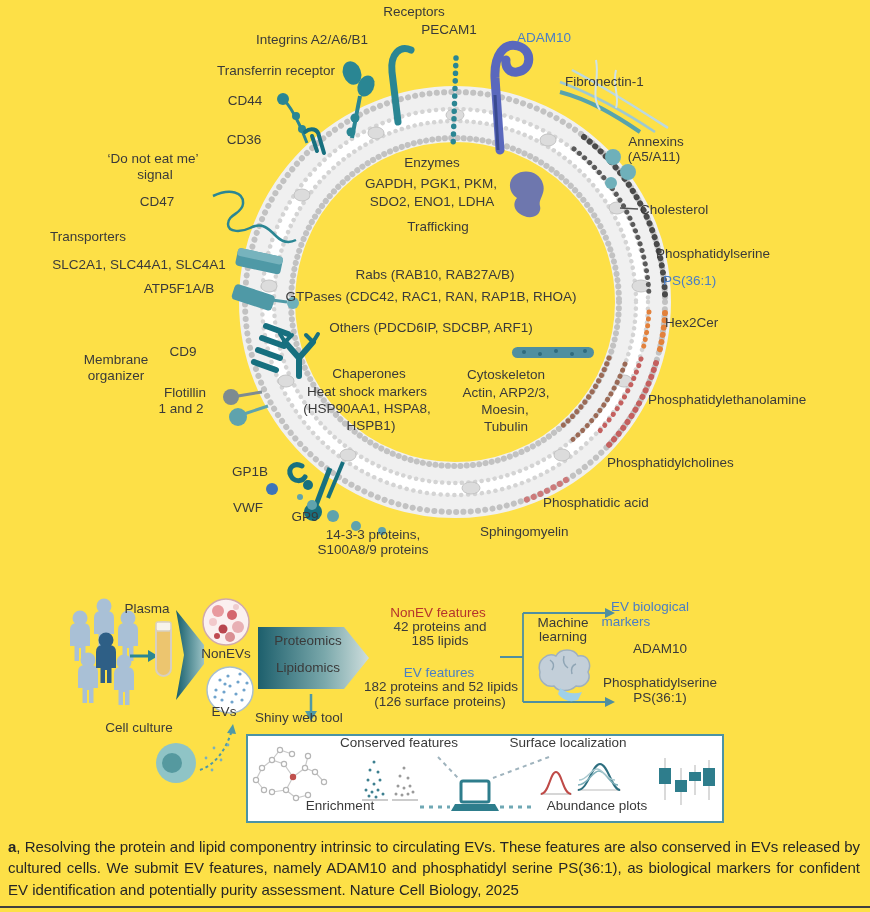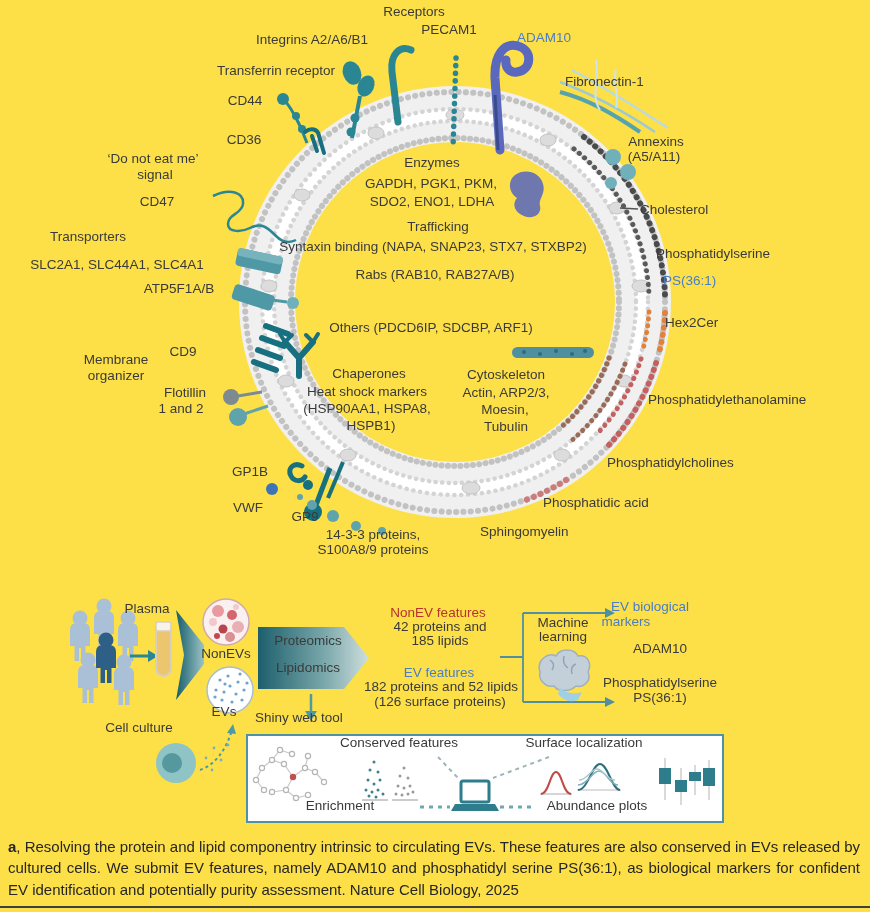--- a/index.html
+++ b/index.html
@@ -348,21 +348,21 @@
 <div class="lbl" style="left:244px;top:132px">CD36</div>
 <div class="lbl la" style="left:565px;top:74px">Fibronectin-1</div>
 <div class="lbl" style="left:656px;top:134px">Annexins</div>
 <div class="lbl" style="left:654px;top:149px">(A5/A11)</div>
 <div class="lbl" style="left:153px;top:151px">‘Do not eat me’</div>
 <div class="lbl" style="left:155px;top:167px">signal</div>
 <div class="lbl" style="left:157px;top:194px">CD47</div>
 <div class="lbl la" style="left:640px;top:202px">Cholesterol</div>
 <div class="lbl" style="left:88px;top:229px">Transporters</div>
 <div class="lbl la" style="left:656px;top:246px">Phosphatidylserine</div>
-<div class="lbl" style="left:117px;top:257px">SLC2A1, SLC44A1, SLC4A1</div>
+<div class="lbl" style="left:139px;top:257px">SLC2A1, SLC44A1, SLC4A1</div>
 <div class="lbl la blue" style="left:663px;top:273px">PS(36:1)</div>
 <div class="lbl" style="left:179px;top:281px">ATP5F1A/B</div>
 <div class="lbl la" style="left:665px;top:315px">Hex2Cer</div>
 <div class="lbl" style="left:183px;top:344px">CD9</div>
 <div class="lbl" style="left:116px;top:352px">Membrane</div>
 <div class="lbl" style="left:116px;top:368px">organizer</div>
 <div class="lbl" style="left:185px;top:385px">Flotillin</div>
 <div class="lbl" style="left:181px;top:401px">1 and 2</div>
 <div class="lbl la" style="left:648px;top:392px">Phosphatidylethanolamine</div>
 <div class="lbl la" style="left:607px;top:455px">Phosphatidylcholines</div>
@@ -371,22 +371,22 @@
 <div class="lbl" style="left:248px;top:500px">VWF</div>
 <div class="lbl" style="left:305px;top:509px">GP9</div>
 <div class="lbl la" style="left:480px;top:524px">Sphingomyelin</div>
 <div class="lbl" style="left:373px;top:527px">14-3-3 proteins,</div>
 <div class="lbl" style="left:373px;top:542px">S100A8/9 proteins</div>
 
 <div class="lbl" style="left:432px;top:155px">Enzymes</div>
 <div class="lbl" style="left:431px;top:176px">GAPDH, PGK1, PKM,</div>
 <div class="lbl" style="left:432px;top:194px">SDO2, ENO1, LDHA</div>
 <div class="lbl" style="left:438px;top:219px">Trafficking</div>
-<div class="lbl" style="left:433px;top:239px">Syntaxin binding (NAPA, SNAP23, STX7, STXBP2)</div>
 <div class="lbl" style="left:435px;top:267px">Rabs (RAB10, RAB27A/B)</div>
+<div class="lbl" style="left:431px;top:289px">GTPases (CDC42, RAC1, RAN, RAP1B, RHOA)</div>
 <div class="lbl" style="left:431px;top:320px">Others (PDCD6IP, SDCBP, ARF1)</div>
 <div class="lbl" style="left:369px;top:366px">Chaperones</div>
 <div class="lbl" style="left:367px;top:384px">Heat shock markers</div>
 <div class="lbl" style="left:367px;top:401px">(HSP90AA1, HSPA8,</div>
 <div class="lbl" style="left:371px;top:418px">HSPB1)</div>
 <div class="lbl" style="left:506px;top:367px">Cytoskeleton</div>
 <div class="lbl" style="left:506px;top:385px">Actin, ARP2/3,</div>
 <div class="lbl" style="left:505px;top:402px">Moesin,</div>
 <div class="lbl" style="left:506px;top:419px">Tubulin</div>
 
@@ -404,20 +404,20 @@
 <div class="lbl" style="left:440px;top:694px">(126 surface proteins)</div>
 <div class="lbl" style="left:563px;top:615px">Machine</div>
 <div class="lbl" style="left:563px;top:629px">learning</div>
 <div class="lbl blue" style="left:650px;top:599px">EV biological</div>
 <div class="lbl blue" style="left:626px;top:614px">markers</div>
 <div class="lbl" style="left:660px;top:641px">ADAM10</div>
 <div class="lbl" style="left:660px;top:675px">Phosphatidylserine</div>
 <div class="lbl" style="left:660px;top:690px">PS(36:1)</div>
 <div class="lbl la" style="left:255px;top:710px">Shiny web tool</div>
 <div class="lbl" style="left:399px;top:735px">Conserved features</div>
-<div class="lbl" style="left:584px;top:735px">Surface localization</div>
+<div class="lbl" style="left:568px;top:735px">Surface localization</div>
 <div class="lbl" style="left:340px;top:798px">Enrichment</div>
 <div class="lbl" style="left:597px;top:798px">Abundance plots</div>
 
 <div class="lbl cap"><b>a</b><span>, Resolving the protein and lipid componentry intrinsic to circulating EVs. These features are also conserved in EVs released by cultured cells. We submit EV features, namely ADAM10 and phosphatidyl serine PS(36:1), as biological markers for confident EV identification and potentially purity assessment. Nature Cell Biology, 2025</span></div>
 <div id="botline"></div>
 
 </div>
 
 </body></html>

